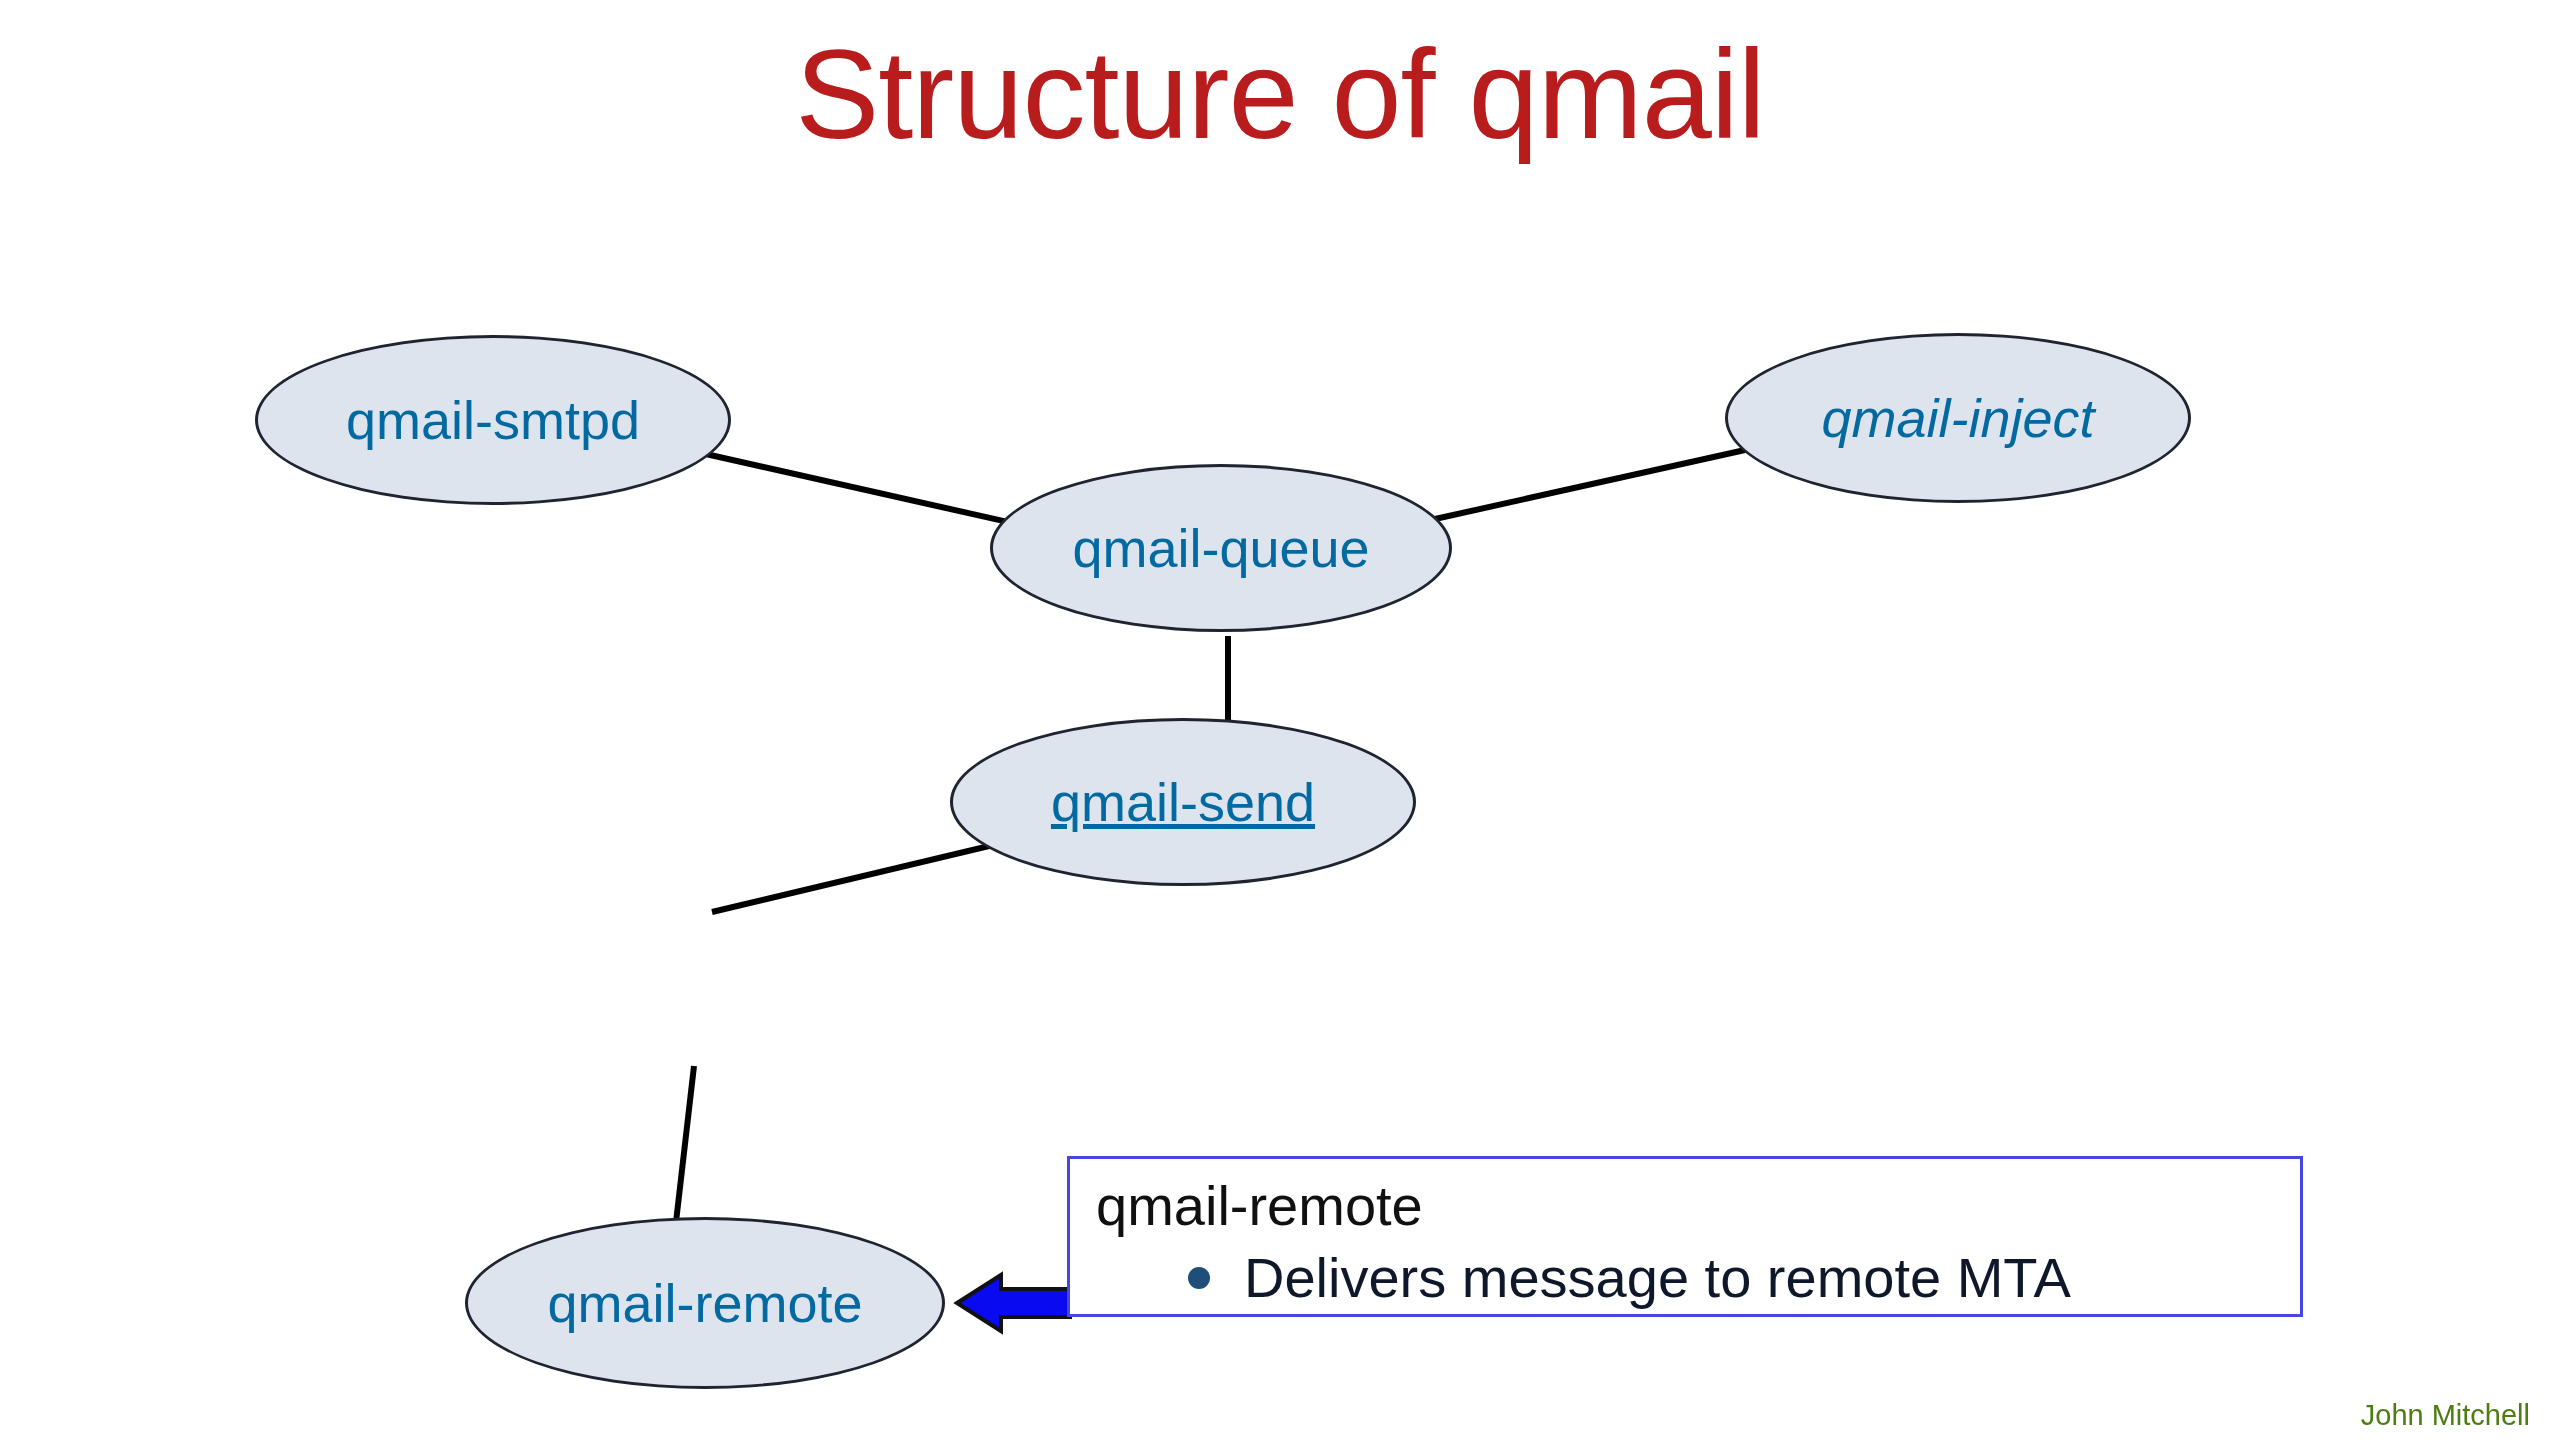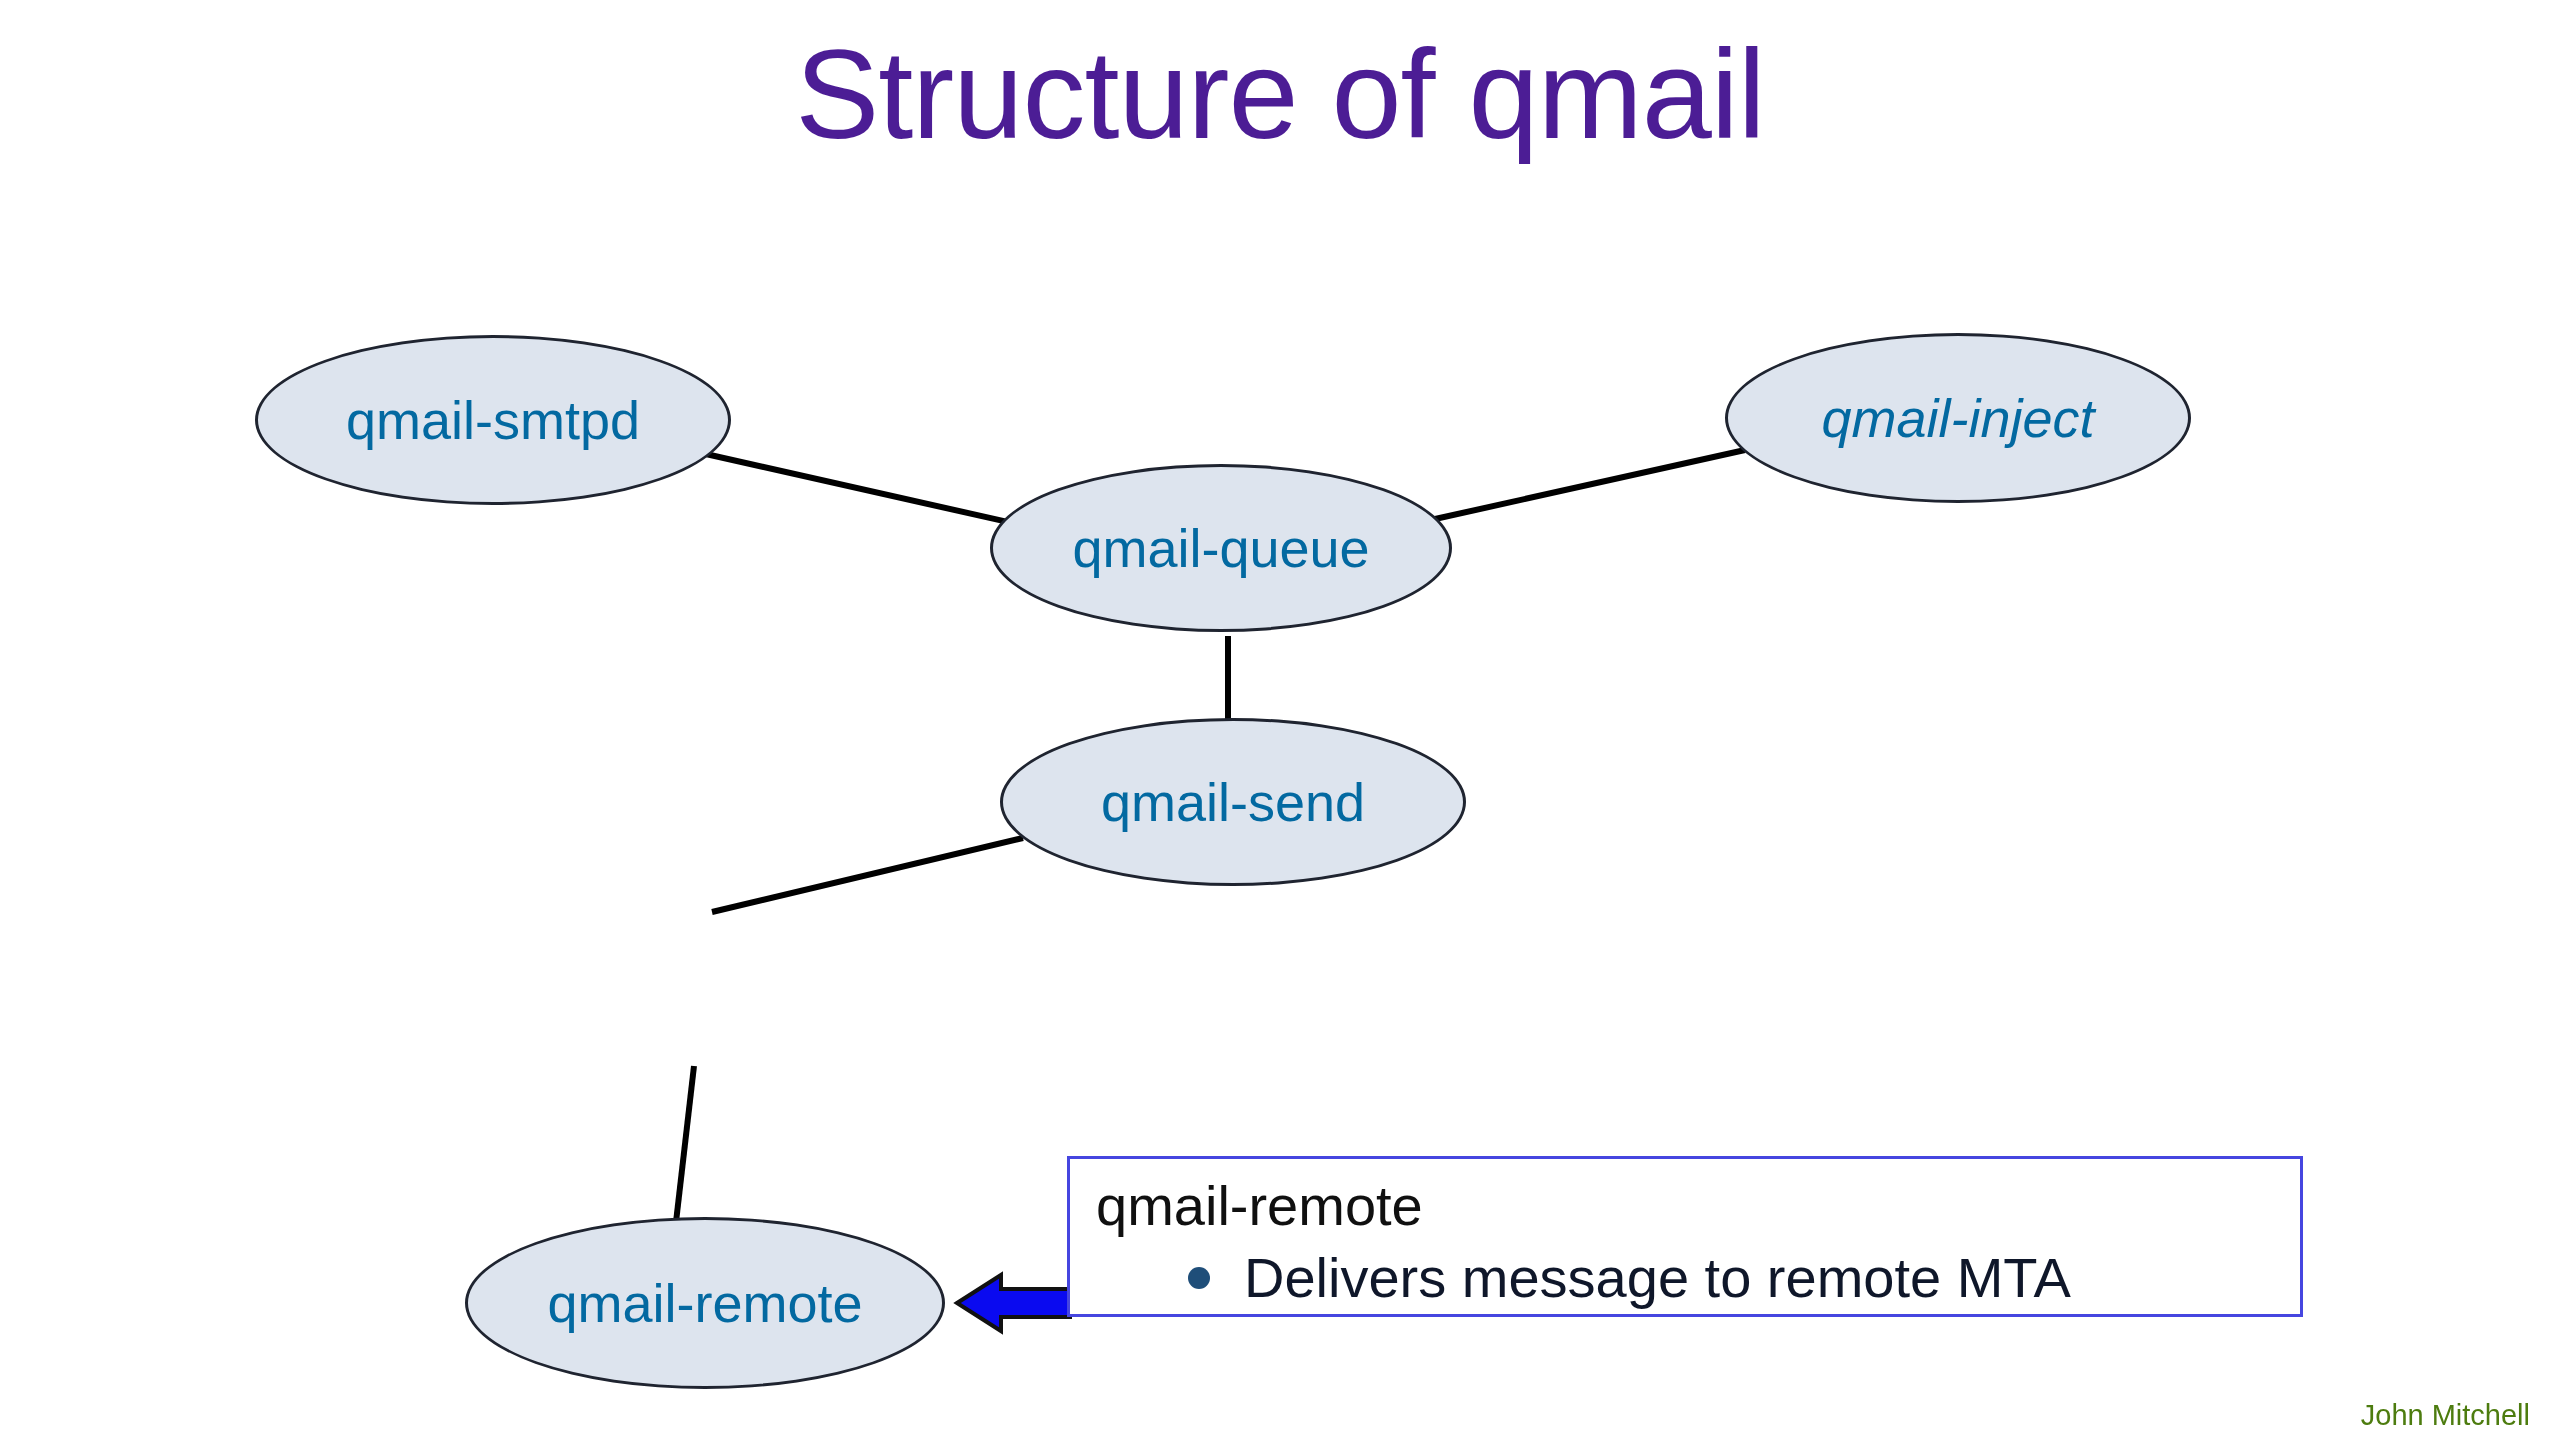--- a/index.html
+++ b/index.html
@@ -21,21 +21,21 @@
     color:var(--text-color);
   }
   .canvas{position:absolute;inset:0;}
   .slide-title{
     position:absolute;
     left:0;right:0;top:22px;
     text-align:center;
     font-size:126px;
     font-weight:300;
     letter-spacing:-1px;
-    color:#4c1d95;
+    color:#b91c1c;
   }
   svg.wires{position:absolute;left:0;top:0;width:2560px;height:1440px;}
   .edge{stroke:var(--connector);stroke-width:6;}
   .node{
     position:absolute;
     background:var(--node-fill);
     border:3px solid var(--node-outline);
     border-radius:50%;
     display:flex;align-items:center;justify-content:center;
     font-size:54px;
@@ -99,21 +99,21 @@
   </div>
 
   <div class="node" style="left:1725px;top:333px;width:460px;height:164px;font-style:italic;">
     <span>qmail-inject</span>
   </div>
 
   <div class="node" style="left:990px;top:464px;width:456px;height:162px;">
     <span>qmail-queue</span>
   </div>
 
-  <div class="node" style="left:1000px;top:718px;width:460px;height:162px;">
+  <div class="node" style="left:950px;top:718px;width:460px;height:162px;text-decoration:underline;">
     <span>qmail-send</span>
   </div>
 
 
   <div class="node" style="left:465px;top:1217px;width:474px;height:166px;">
     <span>qmail-remote</span>
   </div>
 
   <div class="callout">
     <div class="callout-heading">qmail-remote</div>

